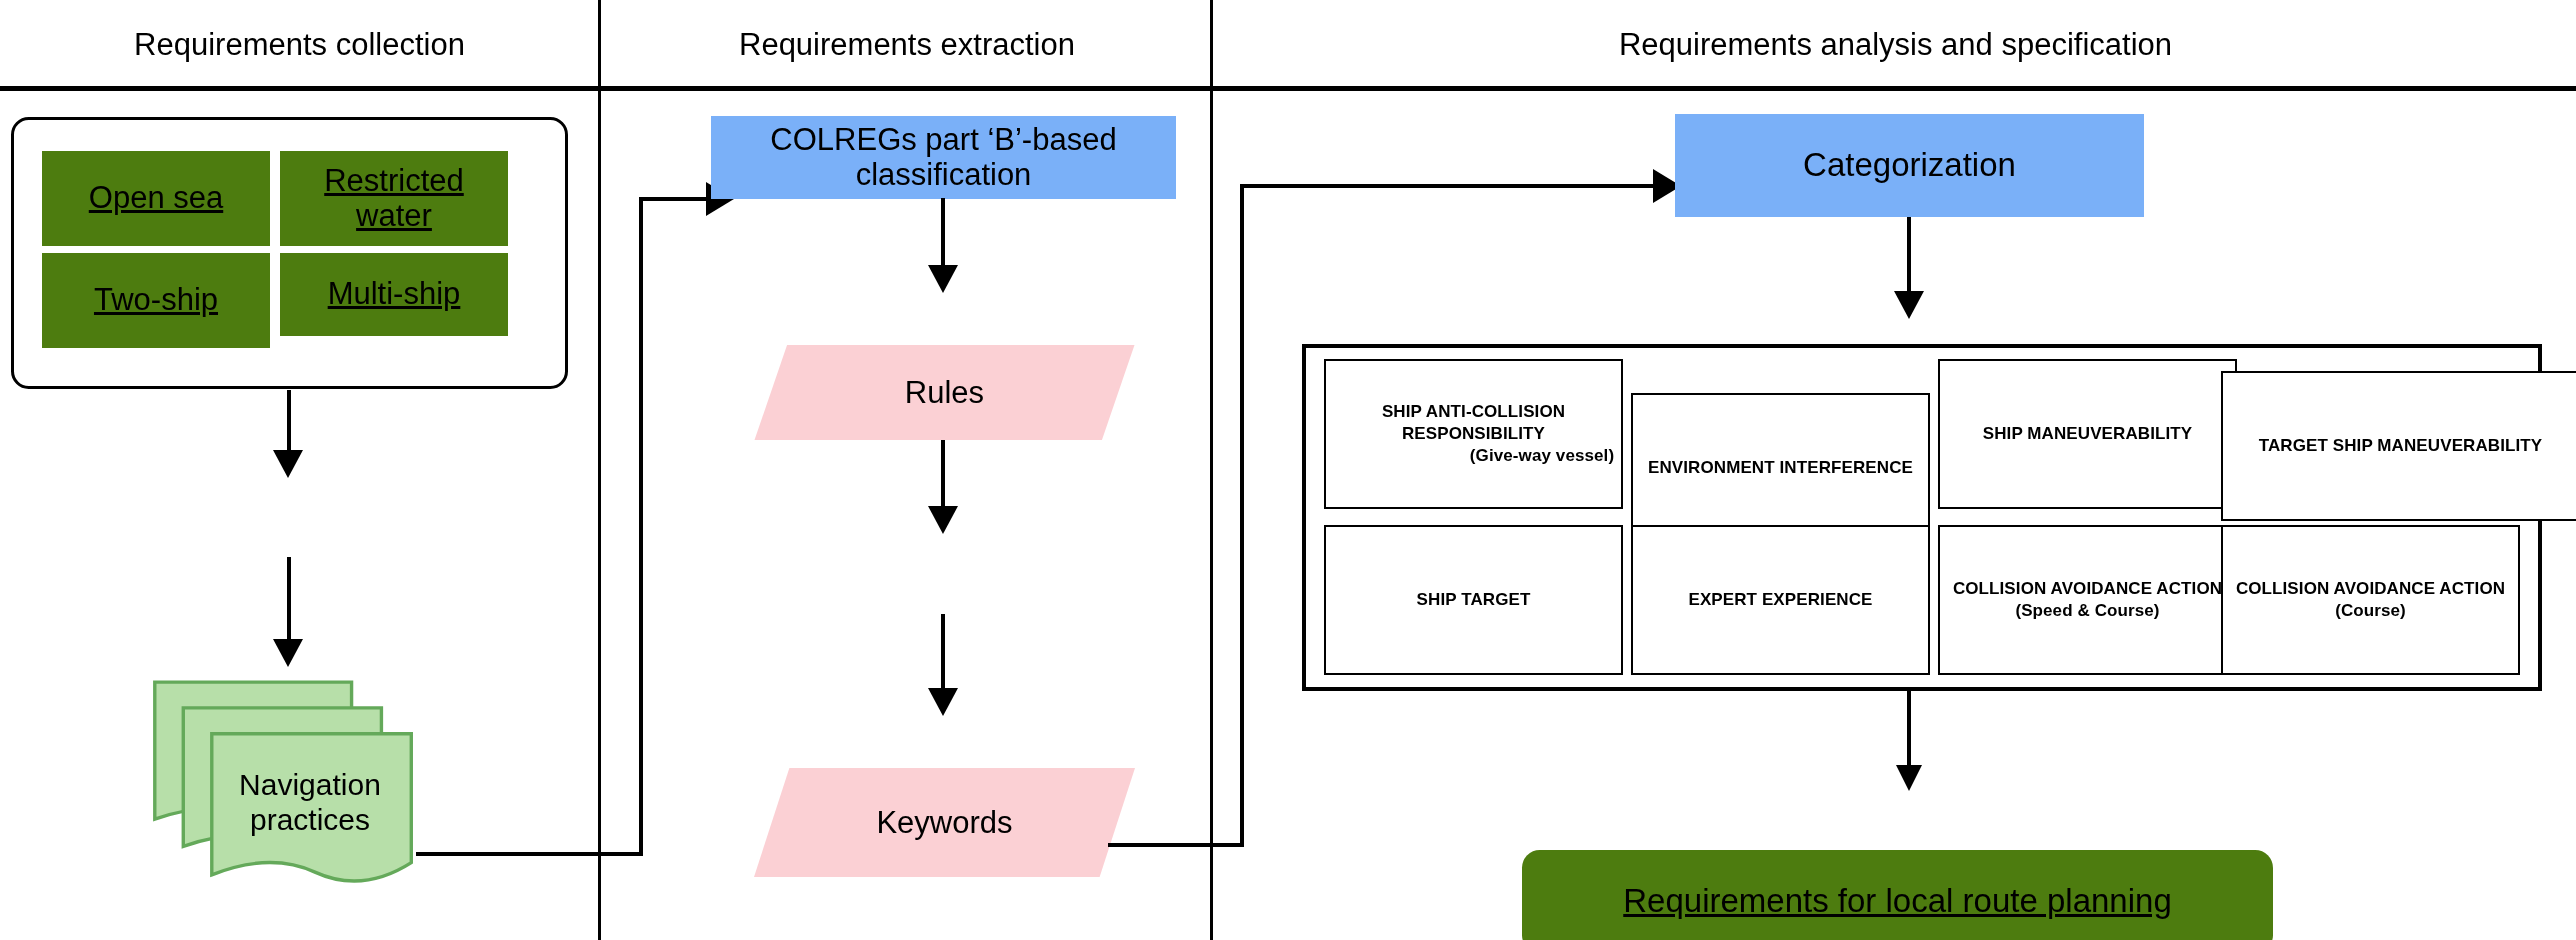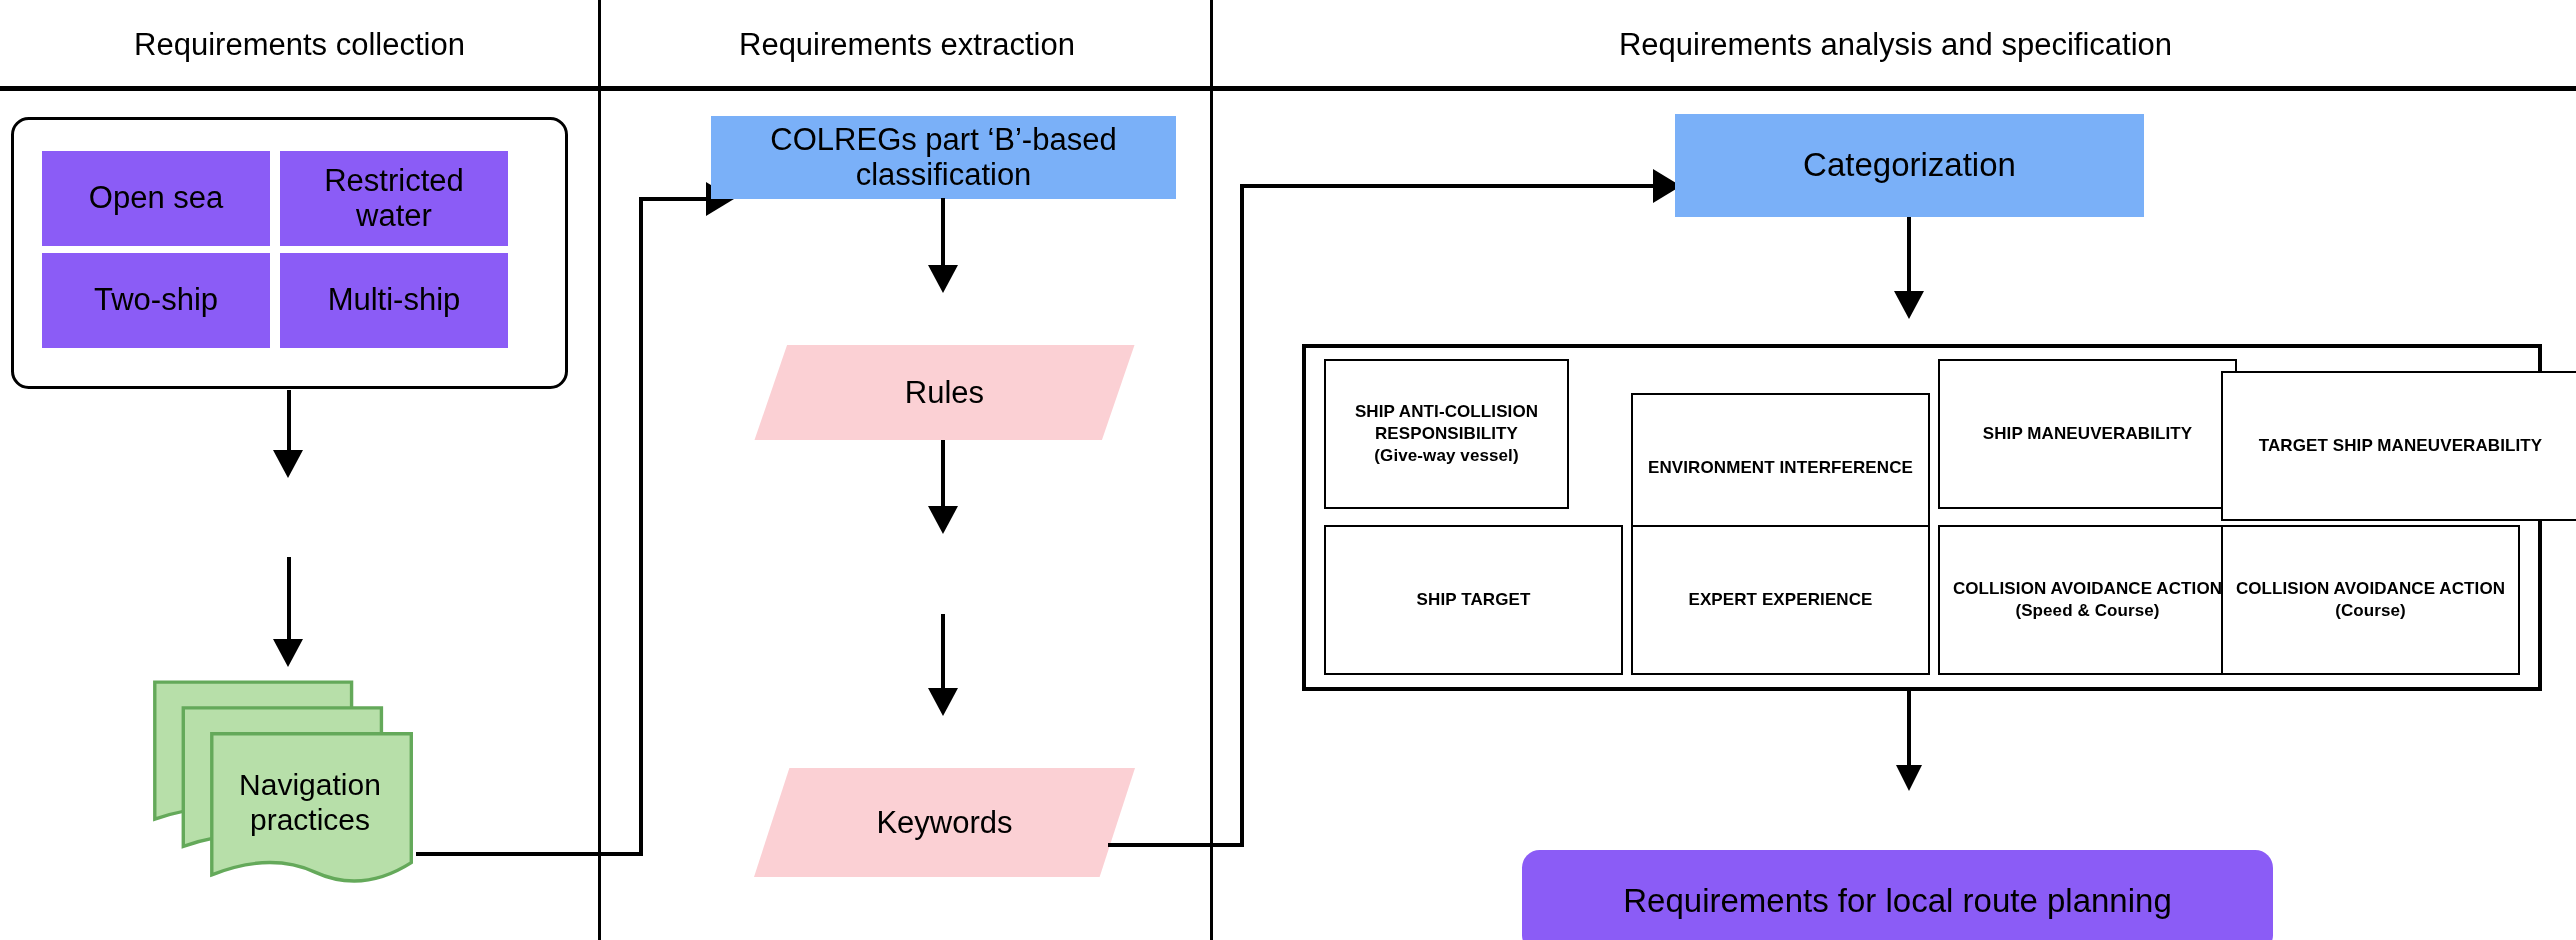--- a/index.html
+++ b/index.html
@@ -17,21 +17,21 @@
   .hrule{background:#000;height:4.8px;}
 
   
   .node{
     display:flex;align-items:center;justify-content:center;text-align:center;
     color:#000;line-height:1.12;
   }
 
   
   .blue{background:#7AB0F8;}
-  .yellow{background:#8b5cf6;}
+  .yellow{background:#4d7c0f;text-decoration:underline;}
   .f46{font-size:31px;}
   .f48{font-size:33px;}
 
   
   .group-round{
     border:3.4px solid #000;border-radius:17.7px;background:#fff;
   }
   
   .round-term{border-radius:17.7px;}
 
@@ -94,21 +94,21 @@
 
   <div class="abs hrule" style="left:0px;top:86px;width:2576px;"></div>
   <div class="abs vrule" style="left:598px;top:0px;height:941px;"></div>
   <div class="abs vrule" style="left:1210px;top:0px;height:941px;"></div>
 
   <div class="abs group-round" style="left:11px;top:117px;width:557px;height:272px;"></div>
 
   <div class="abs node yellow f46" style="left:42px;top:151px;width:228px;height:95px;">Open sea</div>
   <div class="abs node yellow f46" style="left:280px;top:151px;width:228px;height:95px;padding:0 11px;">Restricted water</div>
   <div class="abs node yellow f46" style="left:42px;top:253px;width:228px;height:95px;">Two-ship</div>
-  <div class="abs node yellow f46" style="left:280px;top:253px;width:228px;height:95px;">Multi-ship</div>
+  <div class="abs node yellow f46" style="left:280px;top:253px;width:228px;height:83px;">Multi-ship</div>
 
   <div class="ln vl" style="left:287px;top:390px;height:75px;"></div>
   <div class="arrow-down" style="left:273px;top:450px;"></div>
 
 
   <div class="ln vl" style="left:287px;top:557px;height:95px;"></div>
   <div class="arrow-down" style="left:273px;top:639px;"></div>
 
   <div class="docstack" style="left:148px;top:678px;width:285px;height:224px;">
     <svg width="285" height="224" viewBox="0 0 420 330">
@@ -161,21 +161,21 @@
   <div class="ln hl" style="left:1240px;top:184px;width:421px;"></div>
   <div class="arrow-right" style="left:1653px;top:169px;"></div>
 
   <div class="abs node blue f48" style="left:1675px;top:114px;width:469px;height:103px;">Categorization</div>
 
   <div class="ln vl" style="left:1907px;top:217px;height:87px;"></div>
   <div class="arrow-down" style="left:1894px;top:291px;"></div>
 
   <div class="abs grid-outer" style="left:1302px;top:344px;width:1240px;height:347px;"></div>
 
-  <div class="abs cellbox" style="left:1324px;top:359px;width:245px;height:150px;flex-direction:column;padding:0 6.8px;">
+  <div class="abs cellbox" style="left:1324px;top:359px;width:299px;height:150px;flex-direction:column;padding:0 6.8px;align-items:flex-end;">
     <div>SHIP ANTI-COLLISION RESPONSIBILITY</div>
     <div class="sub">(Give-way vessel)</div>
   </div>
   <div class="abs cellbox" style="left:1631px;top:359px;width:299px;height:150px;flex-direction:column;padding:0 6.8px;margin-top:34px;">
     <div>ENVIRONMENT INTERFERENCE</div>
   </div>
   <div class="abs cellbox" style="left:1938px;top:359px;width:299px;height:150px;flex-direction:column;padding:0 6.8px;">
     <div>SHIP MANEUVERABILITY</div>
   </div>
   <div class="abs cellbox" style="left:2221px;top:371px;width:359px;height:150px;flex-direction:column;padding:0 6.8px;">

